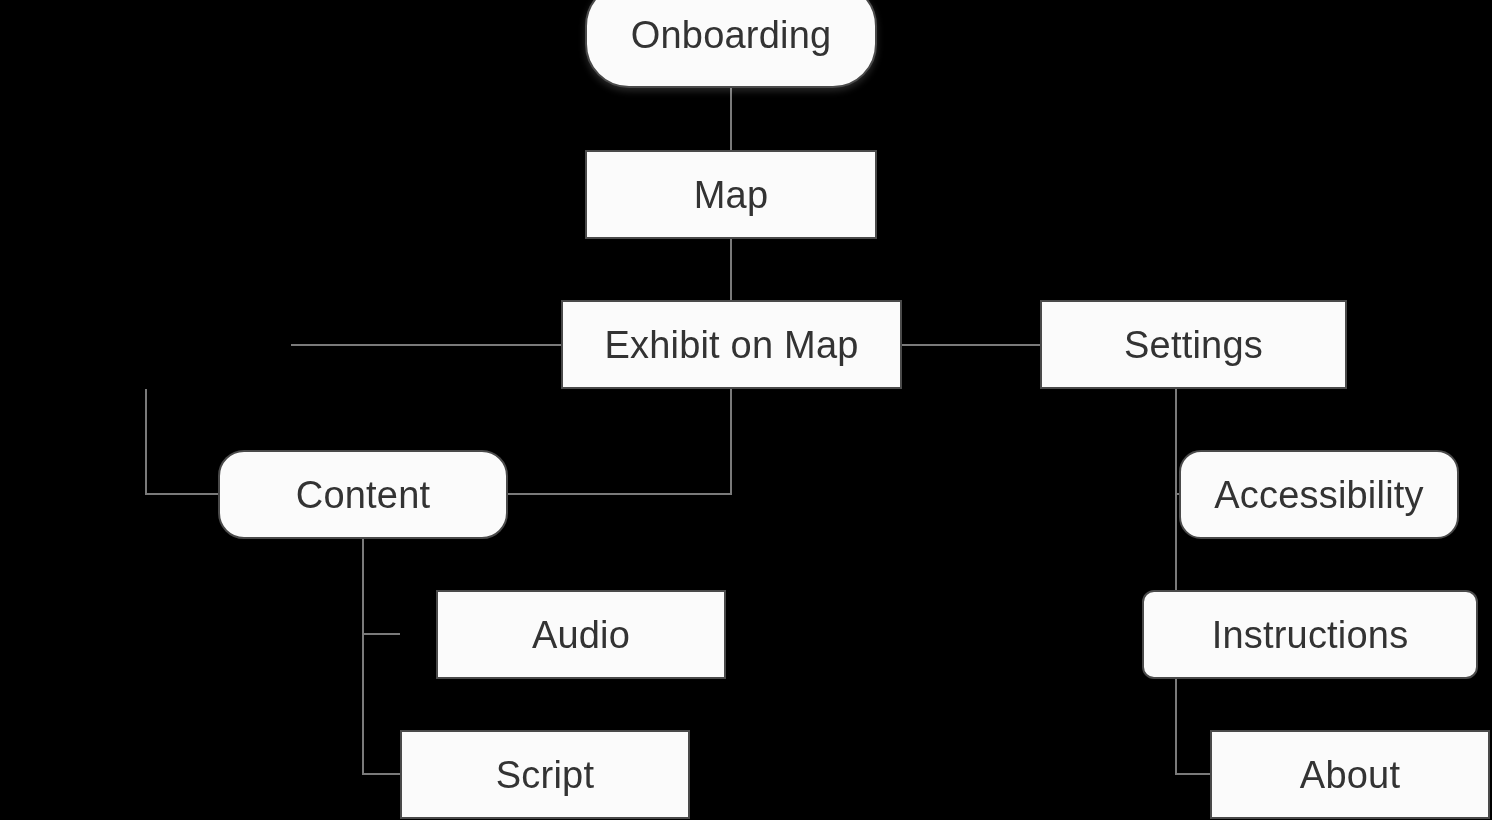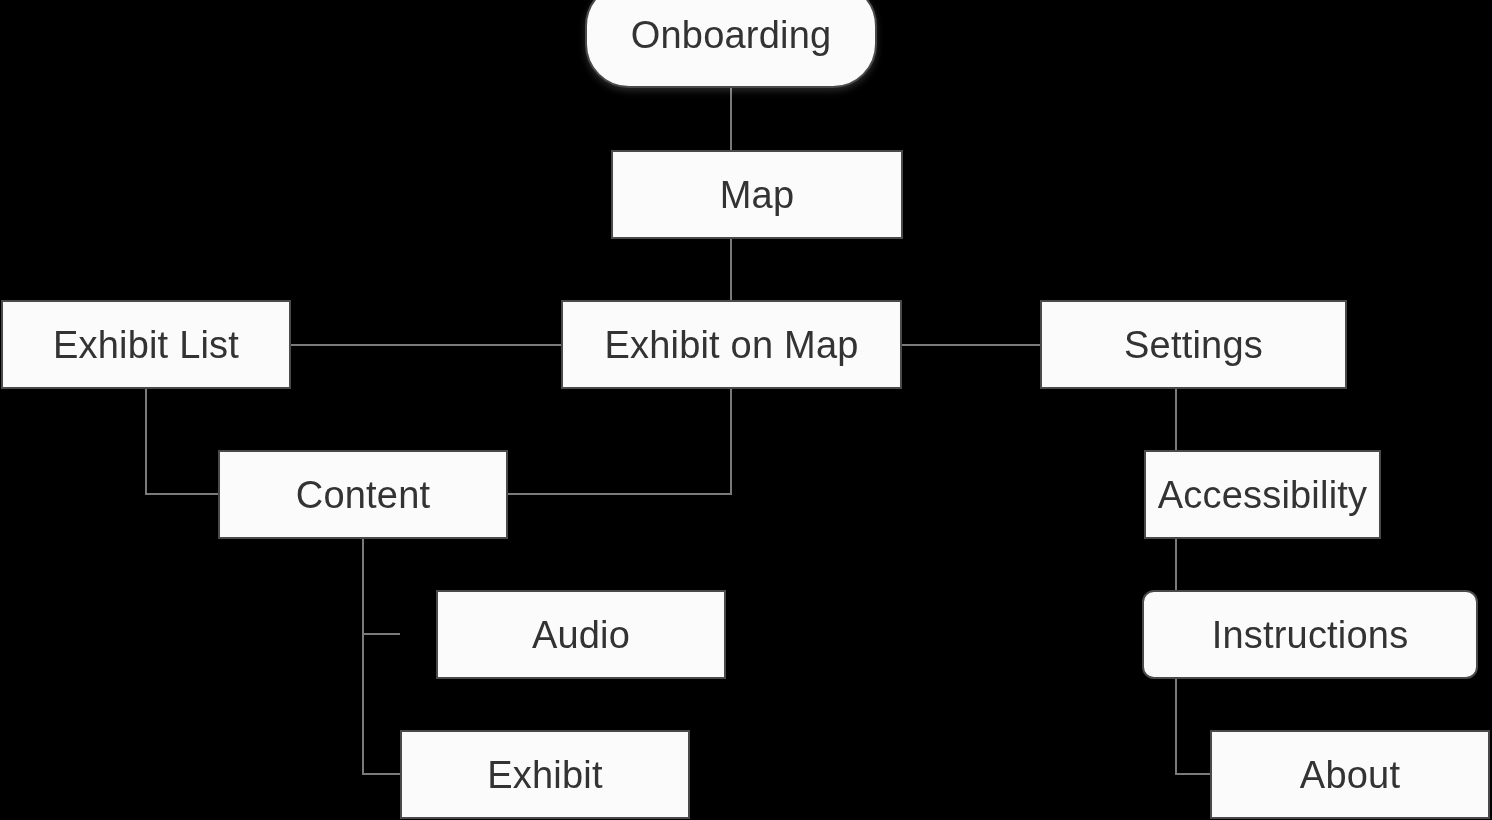--- a/index.html
+++ b/index.html
@@ -73,53 +73,50 @@
 
   <div class="conn" style="left:1175px; top:389px; width:2px; height:386px;"></div>
   <div class="conn" style="left:1175px; top:493px; width:35px; height:2px;"></div>
   <div class="conn" style="left:1175px; top:633px; width:35px; height:2px;"></div>
   <div class="conn" style="left:1175px; top:773px; width:35px; height:2px;"></div>
 
   <div class="node rounded" style="left:585px; top:-18px; width:292px; height:106px;">
     <span class="node-label">Onboarding</span>
   </div>
 
-  <div class="node" style="left:585px; top:150px; width:292px; height:89px;margin-left:26px;">
+  <div class="node" style="left:585px; top:150px; width:292px; height:89px;">
     <span class="node-label">Map</span>
   </div>
 
-  <div class="node" style="left:1px; top:300px; width:290px; height:89px;">
-    <span class="node-label">Exhibit List</span>
-  </div>
 
   <div class="node" style="left:561px; top:300px; width:341px; height:89px;">
     <span class="node-label">Exhibit on Map</span>
   </div>
 
   <div class="node" style="left:1040px; top:300px; width:307px; height:89px;">
     <span class="node-label">Settings</span>
   </div>
 
-  <div class="node" style="left:218px; top:450px; width:290px; height:89px;">
+  <div class="node" style="left:218px; top:450px; width:290px; height:89px;border-radius:26px;">
     <span class="node-label">Content</span>
   </div>
 
-  <div class="node" style="left:1144px; top:450px; width:237px; height:89px;">
+  <div class="node" style="left:1179px; top:450px; width:280px; height:89px;border-radius:22px;">
     <span class="node-label">Accessibility</span>
   </div>
 
   <div class="node" style="left:400px; top:590px; width:290px; height:89px;margin-left:36px;">
     <span class="node-label">Audio</span>
   </div>
 
   <div class="node" style="left:1142px; top:590px; width:336px; height:89px;border-radius:12px;">
     <span class="node-label">Instructions</span>
   </div>
 
   <div class="node" style="left:400px; top:730px; width:290px; height:89px;">
-    <span class="node-label">Exhibit</span>
+    <span class="node-label">Script</span>
   </div>
 
   <div class="node" style="left:1210px; top:730px; width:280px; height:89px;">
     <span class="node-label">About</span>
   </div>
 
 </div>
 
 </body></html>

